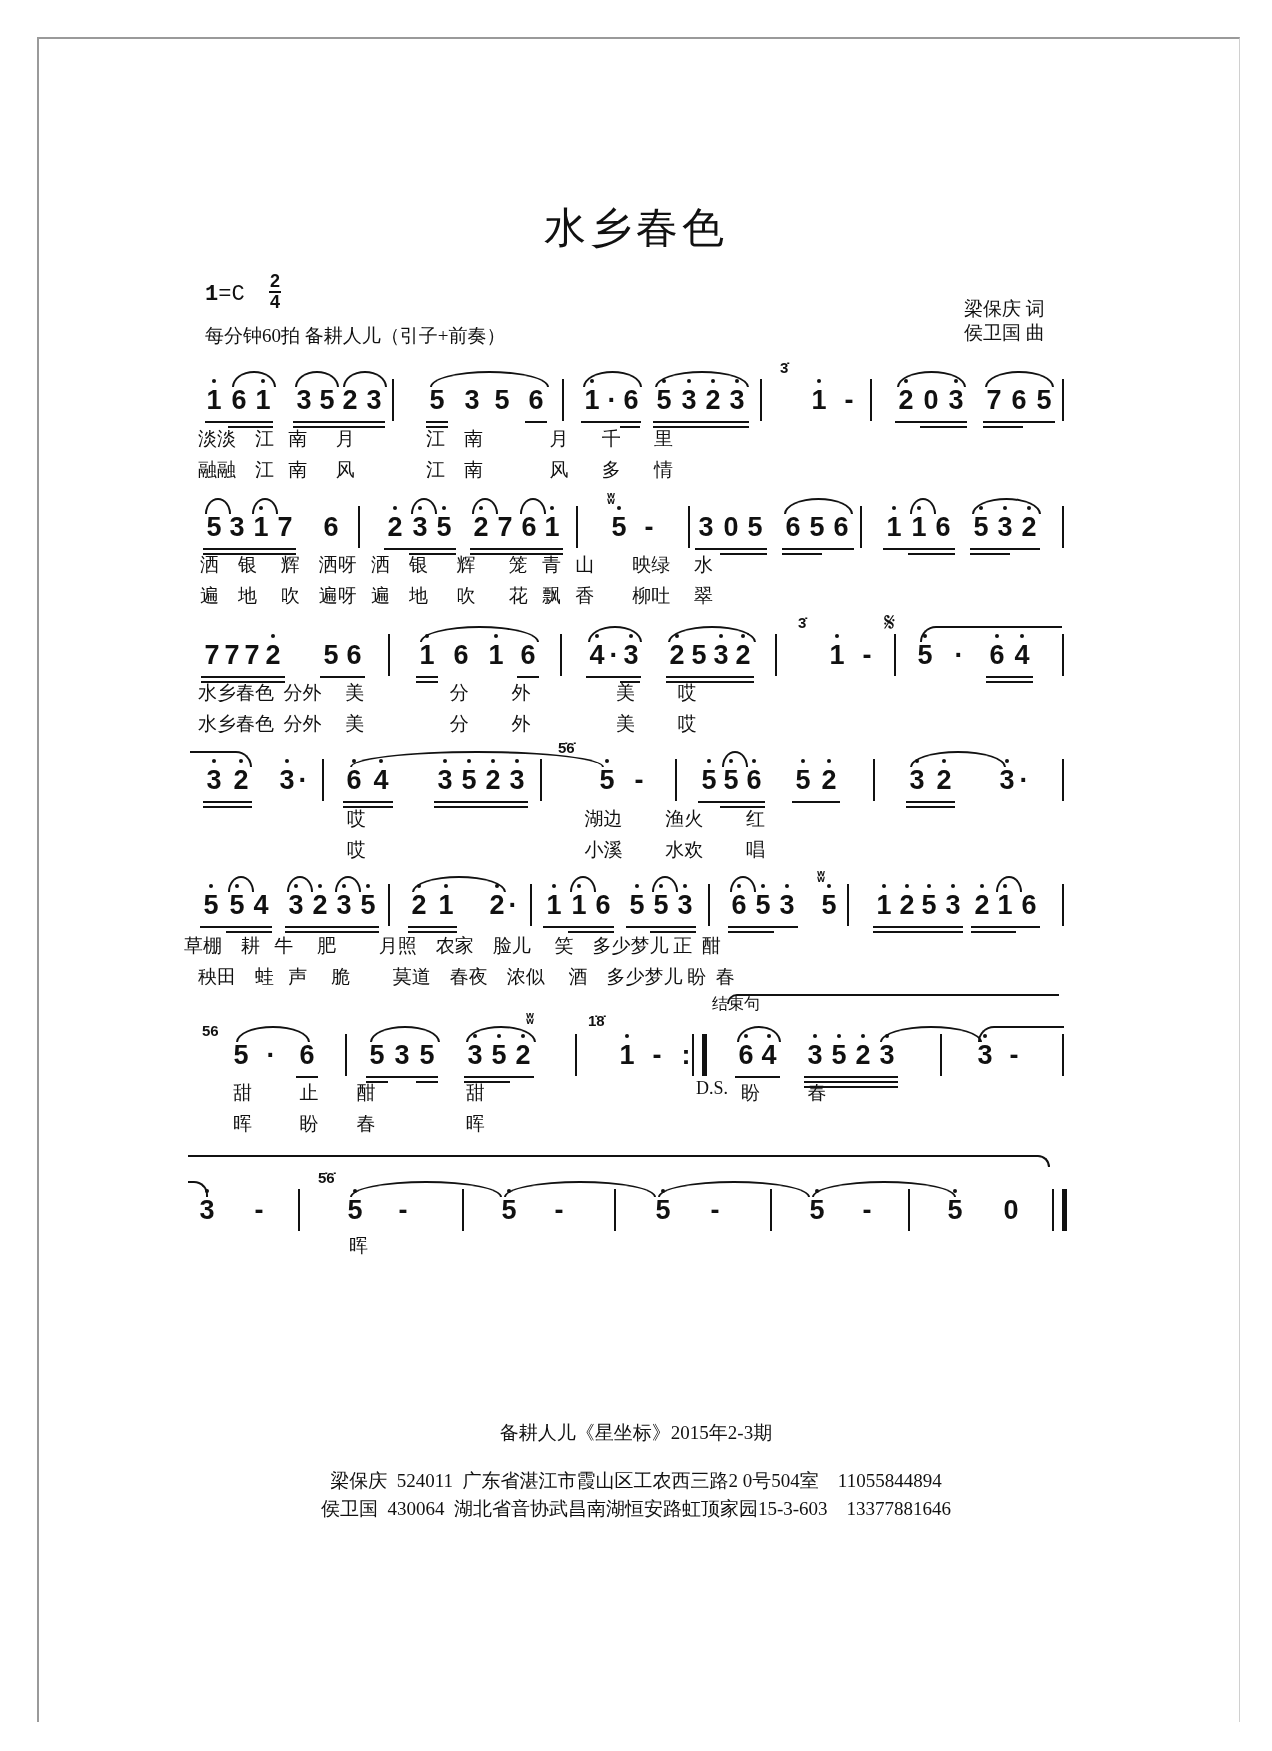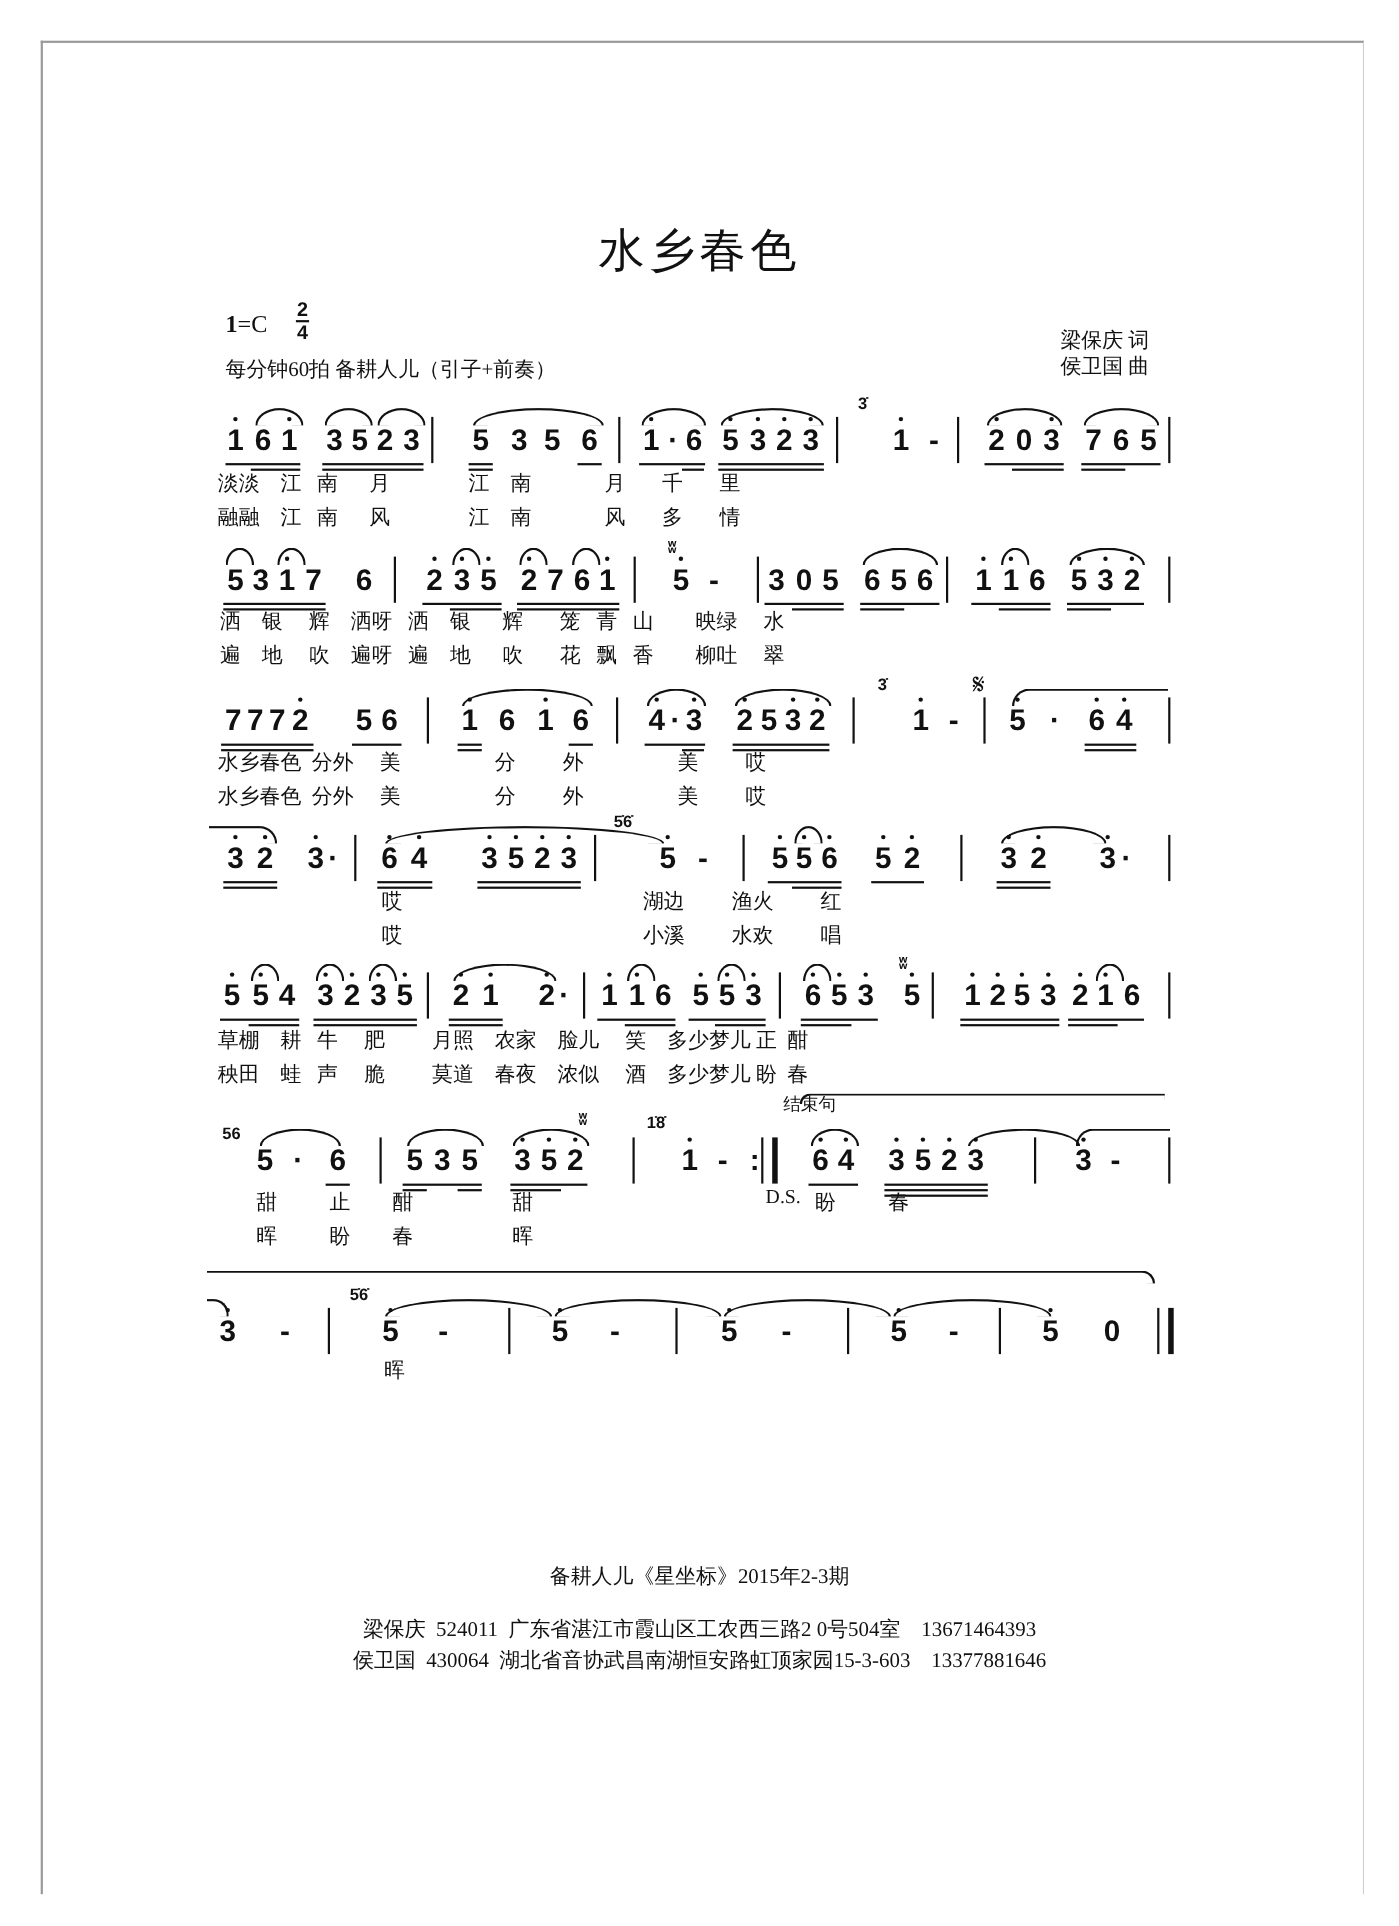--- a/index.html
+++ b/index.html
@@ -2,21 +2,21 @@
 <html><head>
 <meta charset="utf-8">
 <style>
   html, body { margin:0; padding:0; background:#ffffff; }
   body { width:1272px; height:1751px; position:relative; overflow:hidden;
          font-family:"DejaVu Serif", serif; color:#111; }
   .page { position:absolute; left:37px; top:37px; width:1200px; height:1683px;
           border-left:2px solid #9a9a9a; border-top:2px solid #9a9a9a; border-right:1px solid #d0d0d0; }
   .title { position:absolute; left:0; width:1272px; top:200px; text-align:center;
            font-size:42px; letter-spacing:4px; font-family:"DejaVu Serif", serif; }
-  .key { position:absolute; left:205px; top:282px; font-size:22px; font-family:Liberation Serif, serif; }
+  .key { position:absolute; left:205px; top:282px; font-size:22px; font-family:Liberation Mono, monospace; }
   .key b { font-weight:bold; }
   .tsig { position:absolute; left:268px; top:272px; font-family:"Liberation Sans", sans-serif;
           font-weight:bold; font-size:18px; line-height:19px; text-align:center; width:14px; }
   .tsig .bar { border-top:2px solid #111; width:12px; margin:0 auto; }
   .tempo { position:absolute; left:205px; top:323px; font-size:19px; font-family:"Liberation Serif", serif; }
   .credit { position:absolute; left:964px; font-size:19px; font-family:"Liberation Serif", serif; }
   .row { position:absolute; left:0; width:1272px; height:60px; }
   .note { position:absolute; font-family:"Liberation Sans", sans-serif; font-weight:bold;
           font-size:27px; top:0; width:18px; text-align:center; }
   .hi::before { content:""; position:absolute; left:7px; top:-6px; width:4px; height:4px; border-radius:50%; background:#111; }
@@ -318,21 +318,21 @@
   <div class="ul" style="left:873px;top:36px;width:90px"></div>
     <div class="ul" style="left:873px;top:41px;width:90px"></div>
   <span class="note hi" style="left:973px">2</span>
     <span class="note hi" style="left:996px">1</span>
     <span class="note" style="left:1020px">6</span>
   <div class="ul" style="left:971px;top:36px;width:69px"></div>
     <div class="ul" style="left:971px;top:41px;width:45px"></div>
   <div class="slur" style="left:996px;top:-14px;width:22px"></div>
   <div class="bl" style="left:1062px"></div>
 </div>
-<div class="lyr" style="left:198px;top:933px">草棚    耕   牛     肥         月照    农家    脸儿     笑    多少梦儿 正  酣</div>
+<div class="lyr" style="left:184px;top:933px">草棚    耕   牛     肥         月照    农家    脸儿     笑    多少梦儿 正  酣</div>
 <div class="lyr" style="left:198px;top:964px">秧田    蛙   声     脆         莫道    春夜    浓似     酒    多少梦儿 盼  春</div>
 <div class="slur" style="left:727px;top:994px;width:330px;height:8px;border-right:none;border-radius:10px 0 0 0"></div>
 
 <div class="row" style="top:1040px">
   <span class="grace" style="left:202px;top:-18px">56</span>
   <span class="note" style="left:232px">5</span>
     <span class="note" style="left:262px">·</span>
     <span class="note" style="left:298px">6</span>
   <div class="ul" style="left:296px;top:36px;width:22px"></div>
   <div class="slur" style="left:236px;top:-14px;width:70px"></div>
@@ -404,14 +404,14 @@
     <span class="note" style="left:858px">-</span>
   <div class="slur" style="left:812px;top:-14px;width:140px"></div>
   <div class="bl" style="left:908px"></div>
   <span class="note hi" style="left:946px">5</span>
     <span class="note" style="left:1002px">0</span>
   <div class="dbl" style="left:1052px"></div>
 </div>
 <div class="lyr" style="left:349px;top:1233px">晖</div>
 
 <div class="foot" style="top:1420px">备耕人儿《星坐标》2015年2-3期</div>
-<div class="foot" style="top:1468px">梁保庆  524011  广东省湛江市霞山区工农西三路2 0号504室    13671464393</div>
+<div class="foot" style="top:1468px">梁保庆  524011  广东省湛江市霞山区工农西三路2 0号504室    11055844894</div>
 <div class="foot" style="top:1496px">侯卫国  430064  湖北省音协武昌南湖恒安路虹顶家园15-3-603    13377881646</div>
 
 </body></html>

